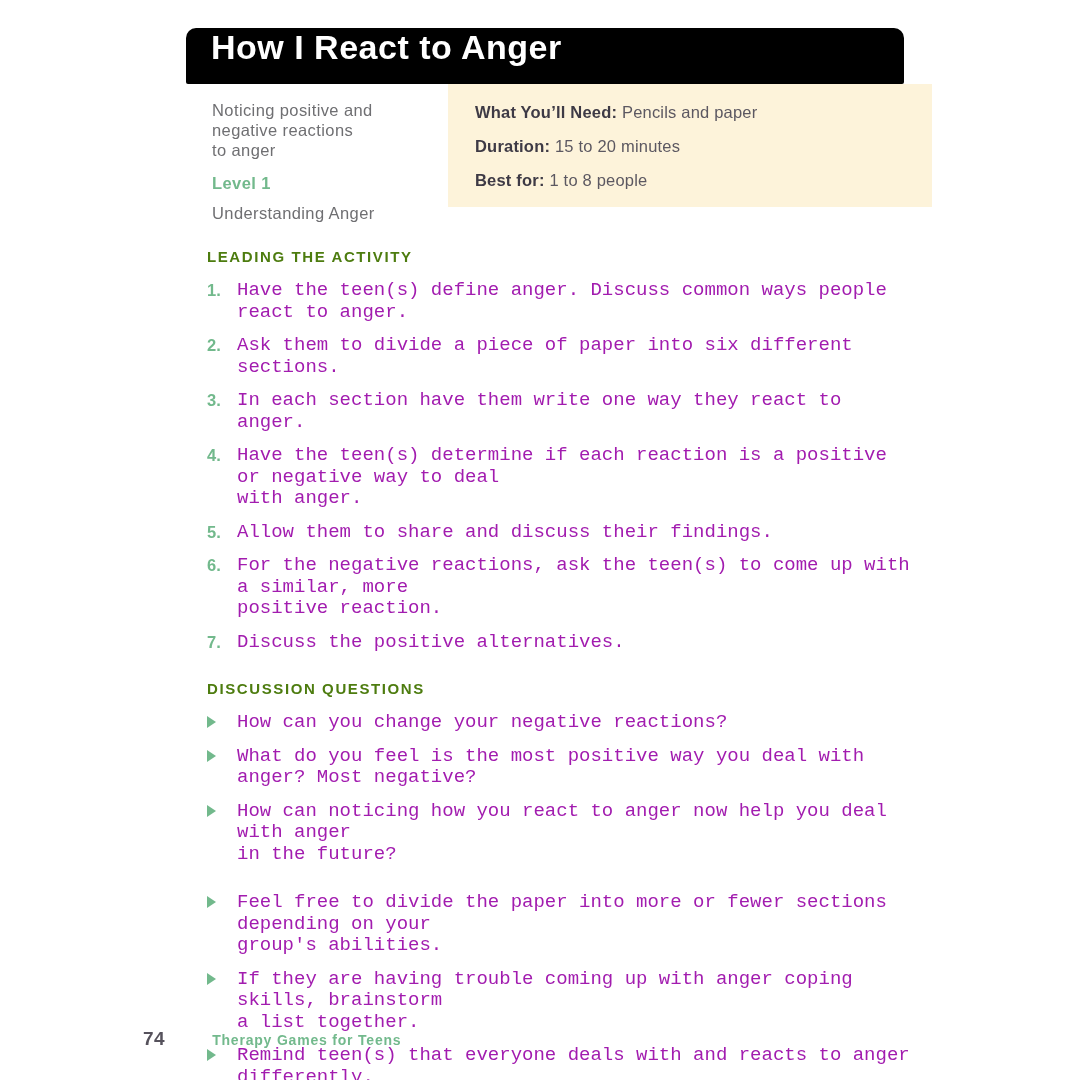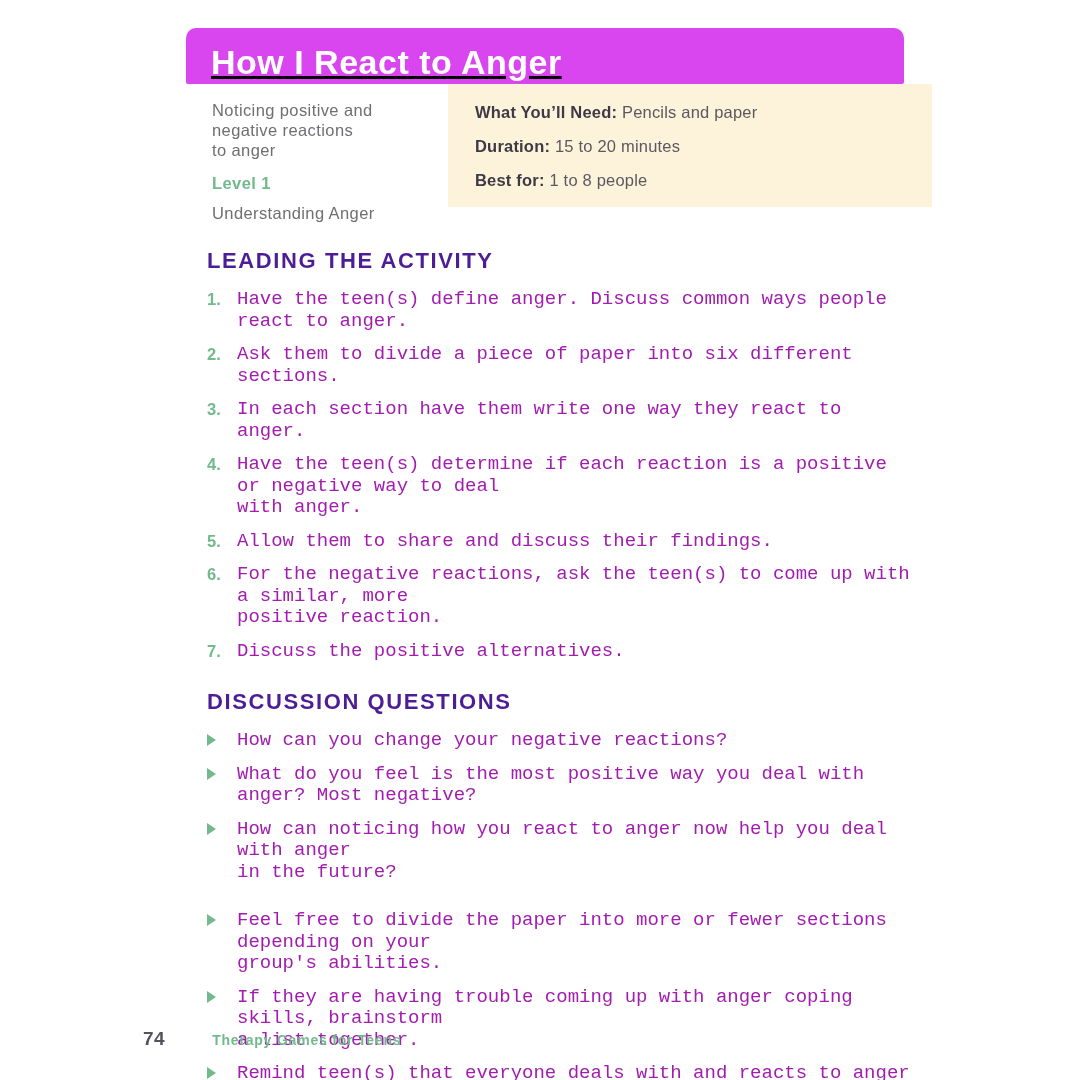--- a/index.html
+++ b/index.html
@@ -16,24 +16,24 @@
     font-family: "Liberation Sans", sans-serif;
   }
 
   
   .title-banner {
     position: absolute;
     left: 186px;
     top: 28px;
     width: 718px;
     height: 56px;
-    background: #d946ef;
+    background: #000000;
     border-radius: 10px 10px 2px 2px;
     display: flex;
-    align-items: flex-end;
+    align-items: flex-start;
     text-decoration: underline;
   }
   .title-banner h1 {
     margin: 0;
     padding: 0 0 2px 25px;
     color: #ffffff;
     font-size: 34px;
     font-weight: bold;
     letter-spacing: 0.5px;
     font-family: "Liberation Sans", sans-serif;
@@ -81,22 +81,22 @@
   
   .content {
     position: absolute;
     left: 207px;
     top: 248px;
     width: 705px;
   }
   .section { margin: 0 0 27px 0; }
   .section-heading {
     margin: 0 0 15px 0;
-    color: #4c1d95;
-    font-size: 22px;
+    color: #4d7c0f;
+    font-size: 15px;
     font-weight: bold;
     letter-spacing: 1.6px;
     font-family: "Liberation Sans", sans-serif;
   }
   .list { }
   .list-item {
     display: flex;
     align-items: flex-start;
     margin-bottom: 12px;
   }

